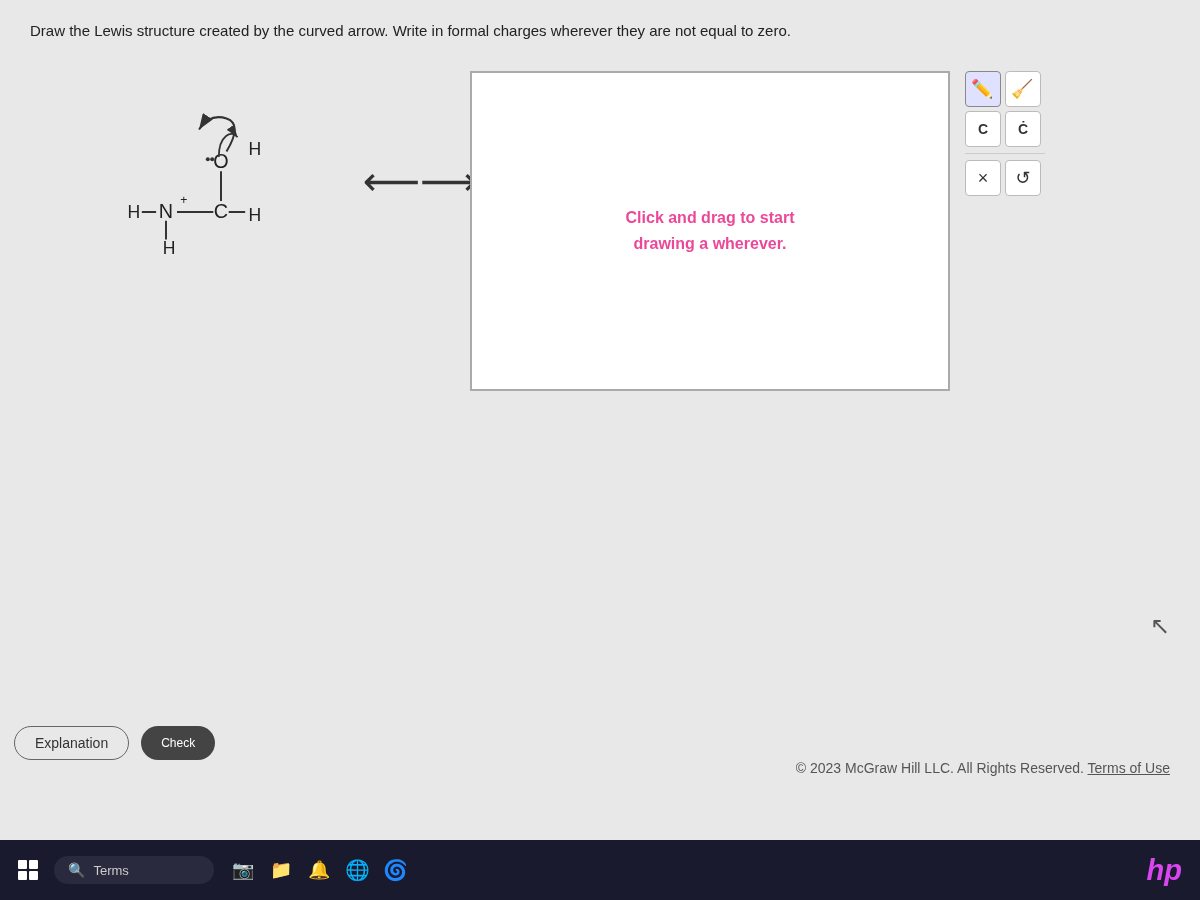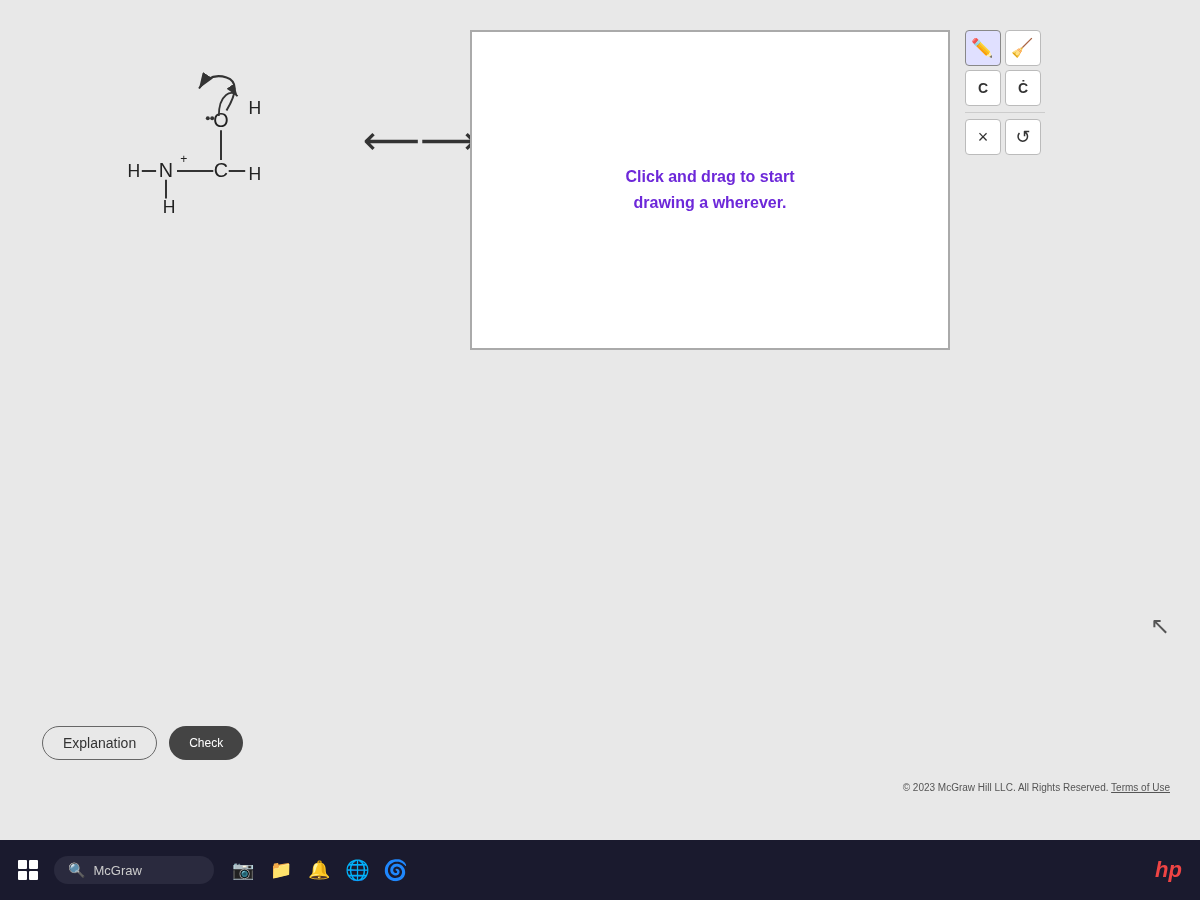--- a/index.html
+++ b/index.html
@@ -77,21 +77,21 @@
       border: 2px solid #aaa;
       display: flex;
       align-items: center;
       justify-content: center;
       flex-shrink: 0;
       margin-top: 10px;
     }
 
     .drawing-placeholder {
       text-align: center;
-      color: #6d28d9;
+      color: #ec4899;
       font-size: 16px;
       font-weight: 600;
       line-height: 1.6;
     }
 
     
     .toolbar {
       width: 80px;
       margin-left: 15px;
       margin-top: 10px;
@@ -135,21 +135,21 @@
     .toolbar-symbol {
       font-size: 14px;
       font-weight: bold;
       color: #333;
     }
 
     
     .bottom-buttons {
       position: absolute;
       bottom: 80px;
-      left: 42px;
+      left: 14px;
       display: flex;
       gap: 12px;
     }
 
     .btn-explanation {
       padding: 8px 20px;
       border: 1.5px solid #666;
       border-radius: 20px;
       background: #e8e8e8;
       cursor: pointer;
@@ -163,23 +163,23 @@
       background: #444;
       color: white;
       border: none;
       cursor: pointer;
       font-size: 12px;
     }
 
     
     .copyright {
       position: absolute;
-      bottom: 47px;
+      bottom: 64px;
       right: 30px;
-      font-size: 10px;
+      font-size: 14px;
       color: #555;
       text-align: right;
     }
 
     .copyright a {
       color: #555;
       text-decoration: underline;
     }
 
     
@@ -259,40 +259,41 @@
 
     .taskbar-right {
       margin-left: auto;
       display: flex;
       align-items: center;
       gap: 8px;
       padding-right: 8px;
     }
 
     .hp-logo {
-      font-size: 22px;
-      color: #ef4444;
+      font-size: 29px;
+      color: #d946ef;
       font-style: italic;
       font-weight: bold;
     }
 
     
     .cursor-arrow {
       position: absolute;
       right: 30px;
       bottom: 200px;
       font-size: 24px;
       color: #555;
     }
   </style>
 </head>
 <body>
 
 <div class="main-content">
 
+  <div class="question-text">Draw the Lewis structure created by the curved arrow. Write in formal charges wherever they are not equal to zero.</div>
 
   <div class="content-area">
 
     <div class="lewis-structure">
       <svg class="structure-svg" viewBox="0 0 280 200" xmlns="http://www.w3.org/2000/svg">
 
         <path d="M 155 55 Q 170 30 155 25 Q 140 20 130 35" stroke="#333" stroke-width="1.8" fill="none" marker-end="url(#arrowhead)"></path>
         <defs>
           <marker id="arrowhead" markerWidth="8" markerHeight="6" refX="8" refY="3" orient="auto">
             <polygon points="0 0, 8 3, 0 6" fill="#333"></polygon>
@@ -392,21 +393,21 @@
     <div class="win-grid">
       <div class="win-cell"></div>
       <div class="win-cell"></div>
       <div class="win-cell"></div>
       <div class="win-cell"></div>
     </div>
   </div>
 
   <div class="taskbar-search">
     <span class="search-icon-tb">🔍</span>
-    <span class="search-text-tb">McGraw</span>
+    <span class="search-text-tb">Terms</span>
   </div>
 
   <div class="taskbar-icons">
     <div class="tb-icon">
       <span style="font-size:18px;">📷</span>
     </div>
     <div class="tb-icon">
       <span style="font-size:18px;">📁</span>
     </div>
     <div class="tb-icon">

